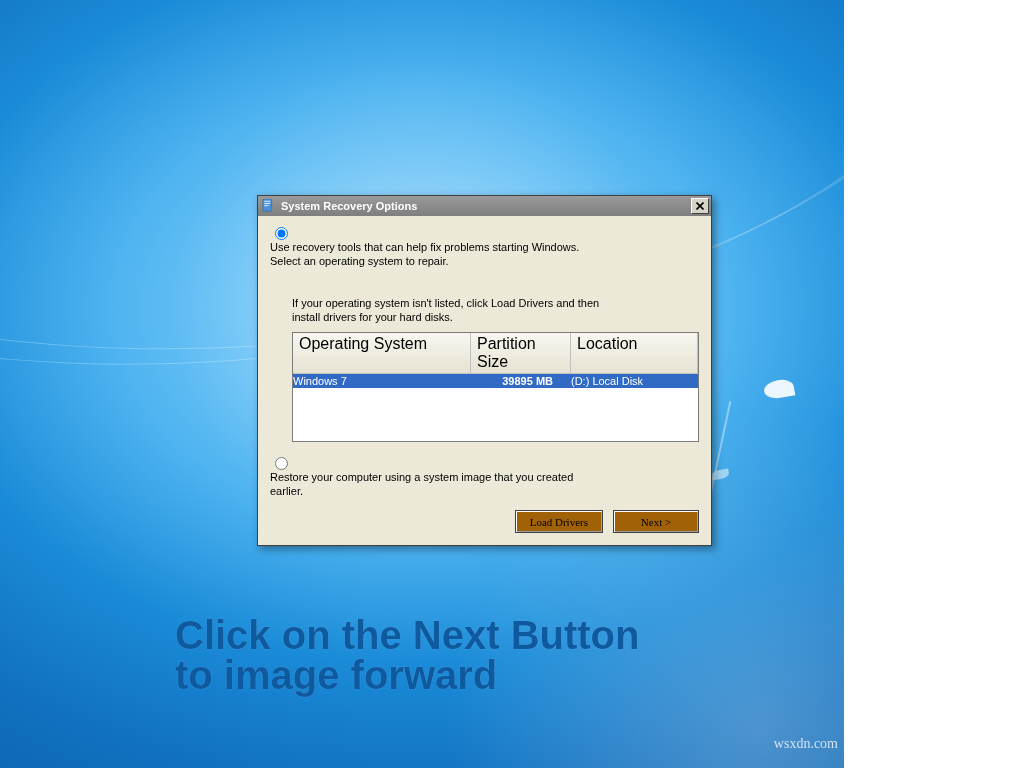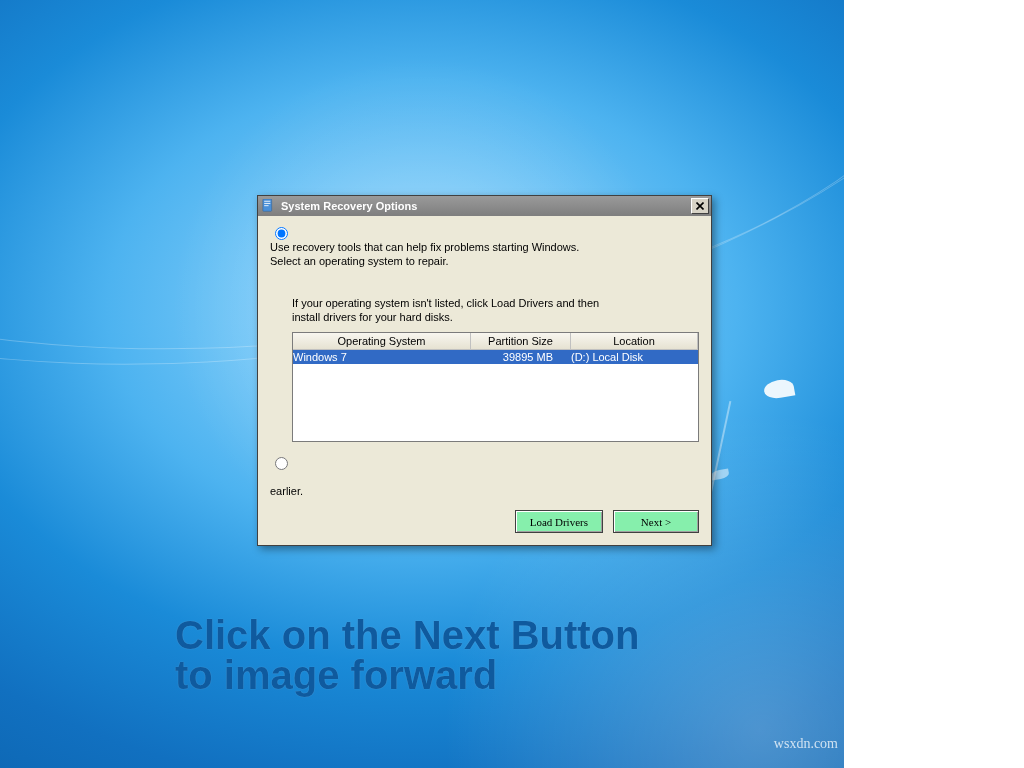--- a/index.html
+++ b/index.html
@@ -30,30 +30,30 @@
 .close-btn{width:18px;height:16px;margin-right:2px;background:#d7d3c6;border:1px solid #fff;border-right-color:#404040;border-bottom-color:#404040;display:flex;align-items:center;justify-content:center;font-family:Arial;font-size:11px;font-weight:bold;color:#000;box-sizing:border-box;}
 .body{padding:10px 12px 12px 12px;}
 .opt-row{display:flex;align-items:flex-start;margin-bottom:2px;flex-direction:column;}
 .radio-wrap{width:22px;padding-top:1px;display:flex;justify-content:center;}
 input[type=radio]{margin:0;}
 .opt-text{flex:1;line-height:14px;}
 .op2{margin-top:6px;}
 .desc{margin:28px 0 8px 22px;line-height:14px;}
 .list{margin:0 0 0 22px;border:1px solid #7b7b7b;background:#fff;height:110px;box-sizing:border-box;}
 .list-header{display:flex;background:#ece9d8;border-bottom:1px solid #c0c0c0;}
-.list-header .col{padding:2px 6px;border-right:1px solid #c0c0c0;box-sizing:border-box;font-size:11px;background:linear-gradient(#f8f6ef,#e6e2d2);text-align:center;}
+.list-header .col{padding:2px 6px;border-right:1px solid #c0c0c0;box-sizing:border-box;font-size:16px;background:linear-gradient(#f8f6ef,#e6e2d2);}
 .list-row{display:flex;}
 .list-row.selected{background:#316ac5;color:#fff;}
 .list-row .cell{padding:1px 0;box-sizing:border-box;font-size:11px;}
 .c-os{width:178px;}
 .c-ps{width:100px;text-align:left;}
 .c-loc{flex:1;}
-.list-row .c-ps{text-align:right;padding-right:18px;}
+.list-row .c-ps{text-align:right;padding-right:18px;font-weight:bold;}
 .buttons{display:flex;justify-content:flex-end;gap:10px;margin-top:12px;}
-.btn{min-width:86px;height:23px;background:#86efac;border:1px solid #404040;box-shadow:inset 1px 1px 0 #fff,inset -1px -1px 0 #a0a0a0;font-family:Tahoma;font-size:11px;display:flex;align-items:center;justify-content:center;padding:0 14px;box-sizing:border-box;}
+.btn{min-width:86px;height:23px;background:#a16207;border:1px solid #404040;box-shadow:inset 1px 1px 0 #fff,inset -1px -1px 0 #a0a0a0;font-family:Tahoma;font-size:11px;display:flex;align-items:center;justify-content:center;padding:0 14px;box-sizing:border-box;}
 
 .caption{position:absolute;left:175px;top:615px;font-size:40px;font-weight:bold;color:#0f5a9e;line-height:40px;font-family:'Segoe UI',Tahoma,sans-serif;text-shadow:0 0 1px rgba(255,255,255,0.3);}
 .watermark{position:absolute;right:6px;bottom:16px;font-size:14px;color:rgba(255,255,255,0.75);font-family:Liberation Serif, serif;}
 </style>
 </head>
 <body>
 
 <div class="desktop">
   <div class="swirl s1"></div>
   <div class="swirl s2"></div>
@@ -107,21 +107,21 @@
           <div class="cell c-ps">39895 MB</div>
           <div class="cell c-loc">(D:) Local Disk</div>
         </div>
       </div>
 
       <div class="opt-row op2" style="margin-top:14px;">
         <div class="radio-wrap">
             <input type="radio" style="">
           </div>
         <div class="opt-text">
-          <br>
+          <span>Restore your computer using a system image that you created</span><br>
           <span>earlier.</span>
         </div>
       </div>
 
       <div class="buttons">
         <div class="btn">Load Drivers</div>
         <div class="btn">Next &gt;</div>
       </div>
     </div>
   </div>

